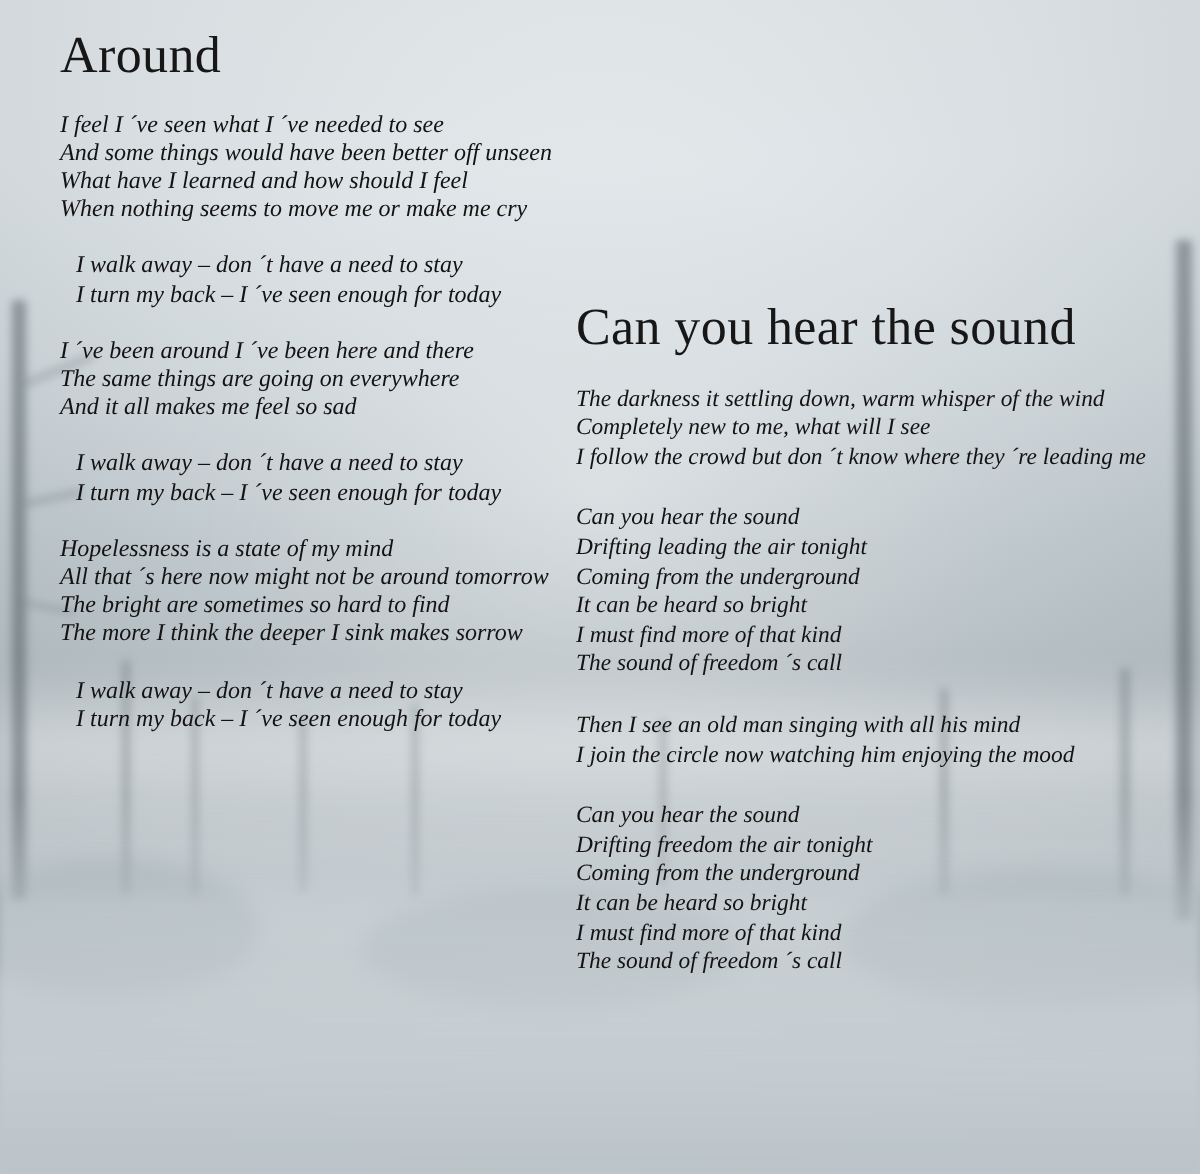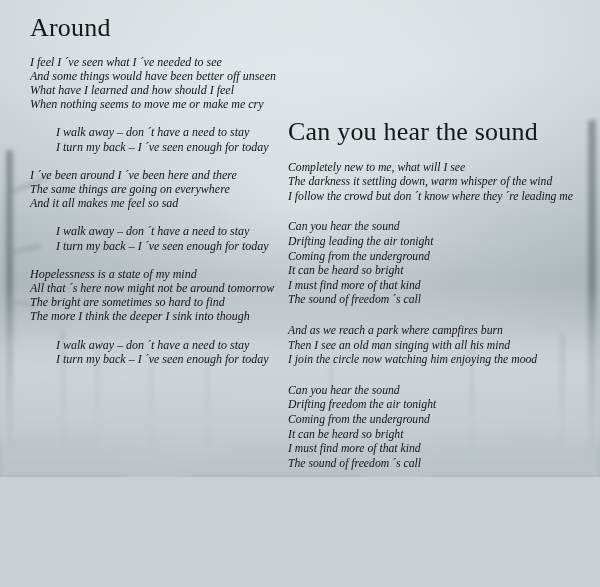--- a/index.html
+++ b/index.html
@@ -10,21 +10,21 @@
     width: 600px;
     height: 587px;
     overflow: hidden;
     font-family: "Liberation Serif", serif;
     background: #c9cfd2;
   }
 
   #page {
     position: relative;
     width: 600px;
-    height: 477px;
+    height: 587px;
     overflow: hidden;
     text-decoration: underline;
   }
 
   
   .bg {
     position: absolute;
     inset: 0;
     background:
       linear-gradient(180deg,
@@ -88,40 +88,40 @@
   
   .content {
     position: absolute;
     inset: 0;
   }
 
   .col {
     position: absolute;
   }
   .col-left  { left: 30px;  top: 14px;  width: 265px; }
-  .col-right { left: 288px; top: 118px; width: 300px; }
+  .col-right { left: 288px; top: 150px; width: 300px; }
 
   h1.song-title {
     margin: 0 0 12px 0;
     font-family: "Liberation Serif", serif;
     font-weight: 400;
     font-size: 26px;
     line-height: 1.1;
     color: #171717;
     letter-spacing: 0.2px;
   }
   .col-right h1.song-title {
     margin-bottom: 14px;
   }
 
   .stanza {
     margin: 0 0 14px 0;
   }
   .stanza.indented {
-    margin-left: 26px;
+    margin-left: 8px;
   }
   .line {
     font-family: "Liberation Serif", serif;
     font-style: italic;
     font-size: 12px;
     line-height: 14.2px;
     color: #131313;
     white-space: pre;
   }
   .col-right .line {
@@ -184,49 +184,48 @@
 
       <div class="stanza indented">
         <div class="line">I walk away – don ´t have a need to stay</div>
         <div class="line">I turn my back – I ´ve seen enough for today</div>
       </div>
 
       <div class="stanza">
         <div class="line">Hopelessness is a state of my mind</div>
         <div class="line">All that ´s here now might not be around tomorrow</div>
         <div class="line">The bright are sometimes so hard to find</div>
-        <div class="line">The more I think the deeper I sink into though</div>
+        <div class="line">The more I think the deeper I sink makes sorrow</div>
       </div>
 
       <div class="stanza indented">
         <div class="line">I walk away – don ´t have a need to stay</div>
         <div class="line">I turn my back – I ´ve seen enough for today</div>
       </div>
     </div>
 
     <div class="col col-right">
       <h1 class="song-title">Can you hear the sound</h1>
 
       <div class="stanza">
+        <div class="line">The darkness it settling down, warm whisper of the wind</div>
         <div class="line">Completely new to me, what will I see</div>
-        <div class="line">The darkness it settling down, warm whisper of the wind</div>
         <div class="line">I follow the crowd but don ´t know where they ´re leading me</div>
       </div>
 
       <div class="stanza">
         <div class="line">Can you hear the sound</div>
         <div class="line">Drifting leading the air tonight</div>
         <div class="line">Coming from the underground</div>
         <div class="line">It can be heard so bright</div>
         <div class="line">I must find more of that kind</div>
         <div class="line">The sound of freedom ´s call</div>
       </div>
 
       <div class="stanza">
-        <div class="line">And as we reach a park where campfires burn</div>
         <div class="line">Then I see an old man singing with all his mind</div>
         <div class="line">I join the circle now watching him enjoying the mood</div>
       </div>
 
       <div class="stanza">
         <div class="line">Can you hear the sound</div>
         <div class="line">Drifting freedom the air tonight</div>
         <div class="line">Coming from the underground</div>
         <div class="line">It can be heard so bright</div>
         <div class="line">I must find more of that kind</div>

